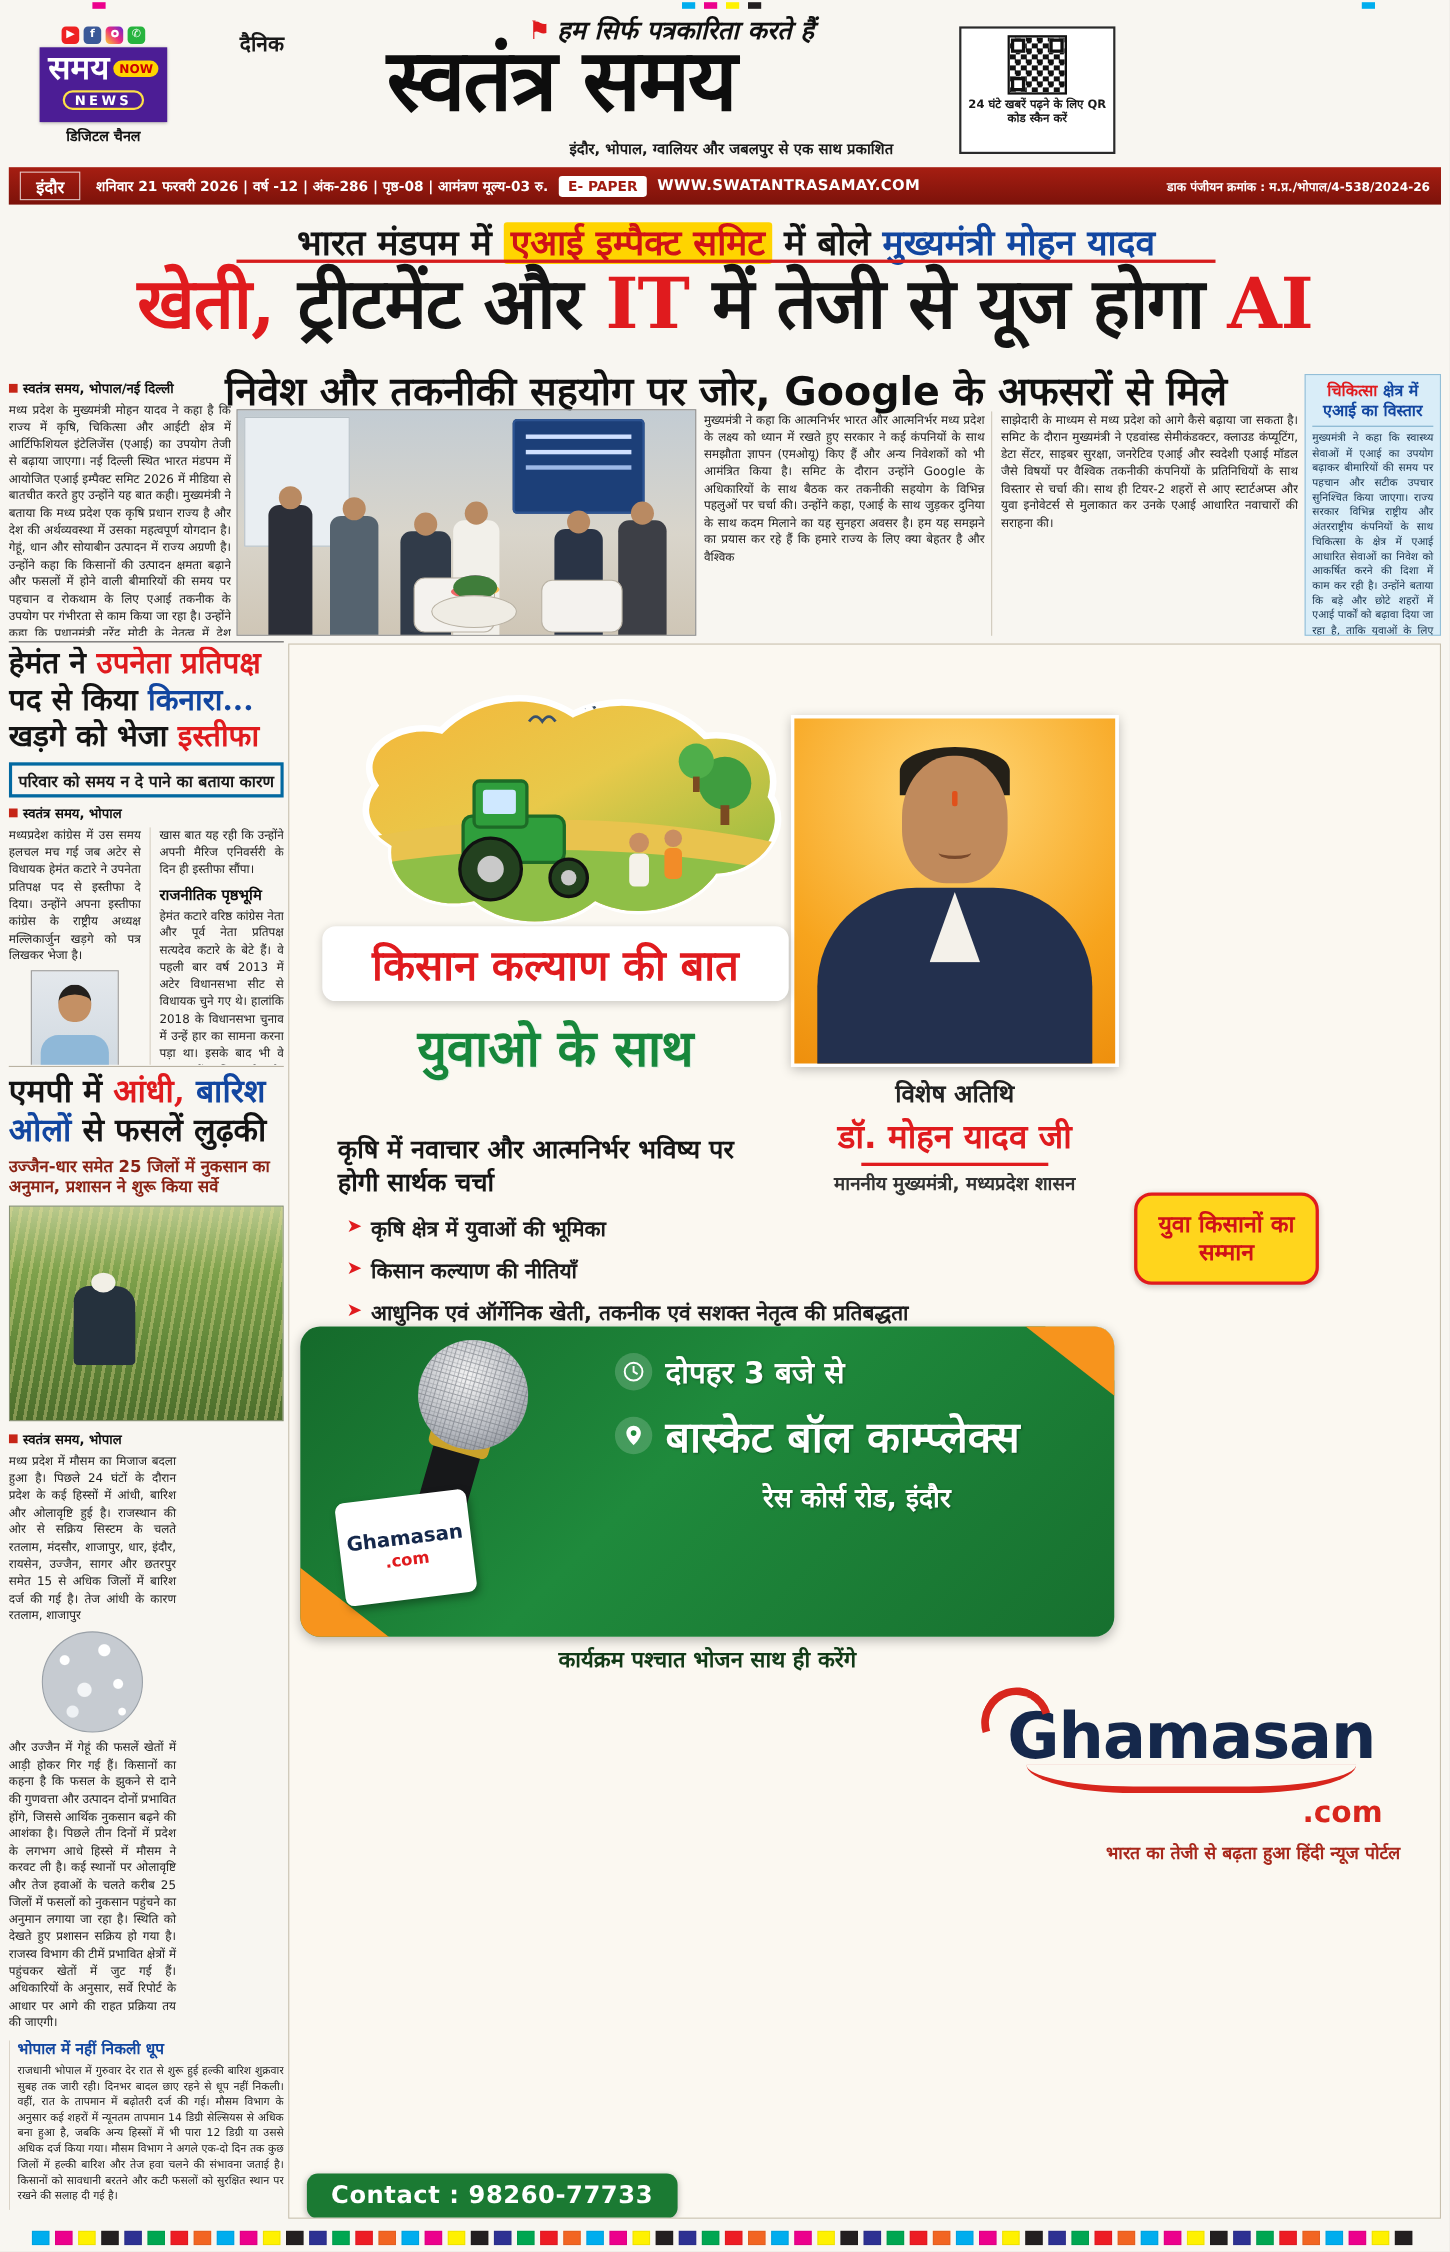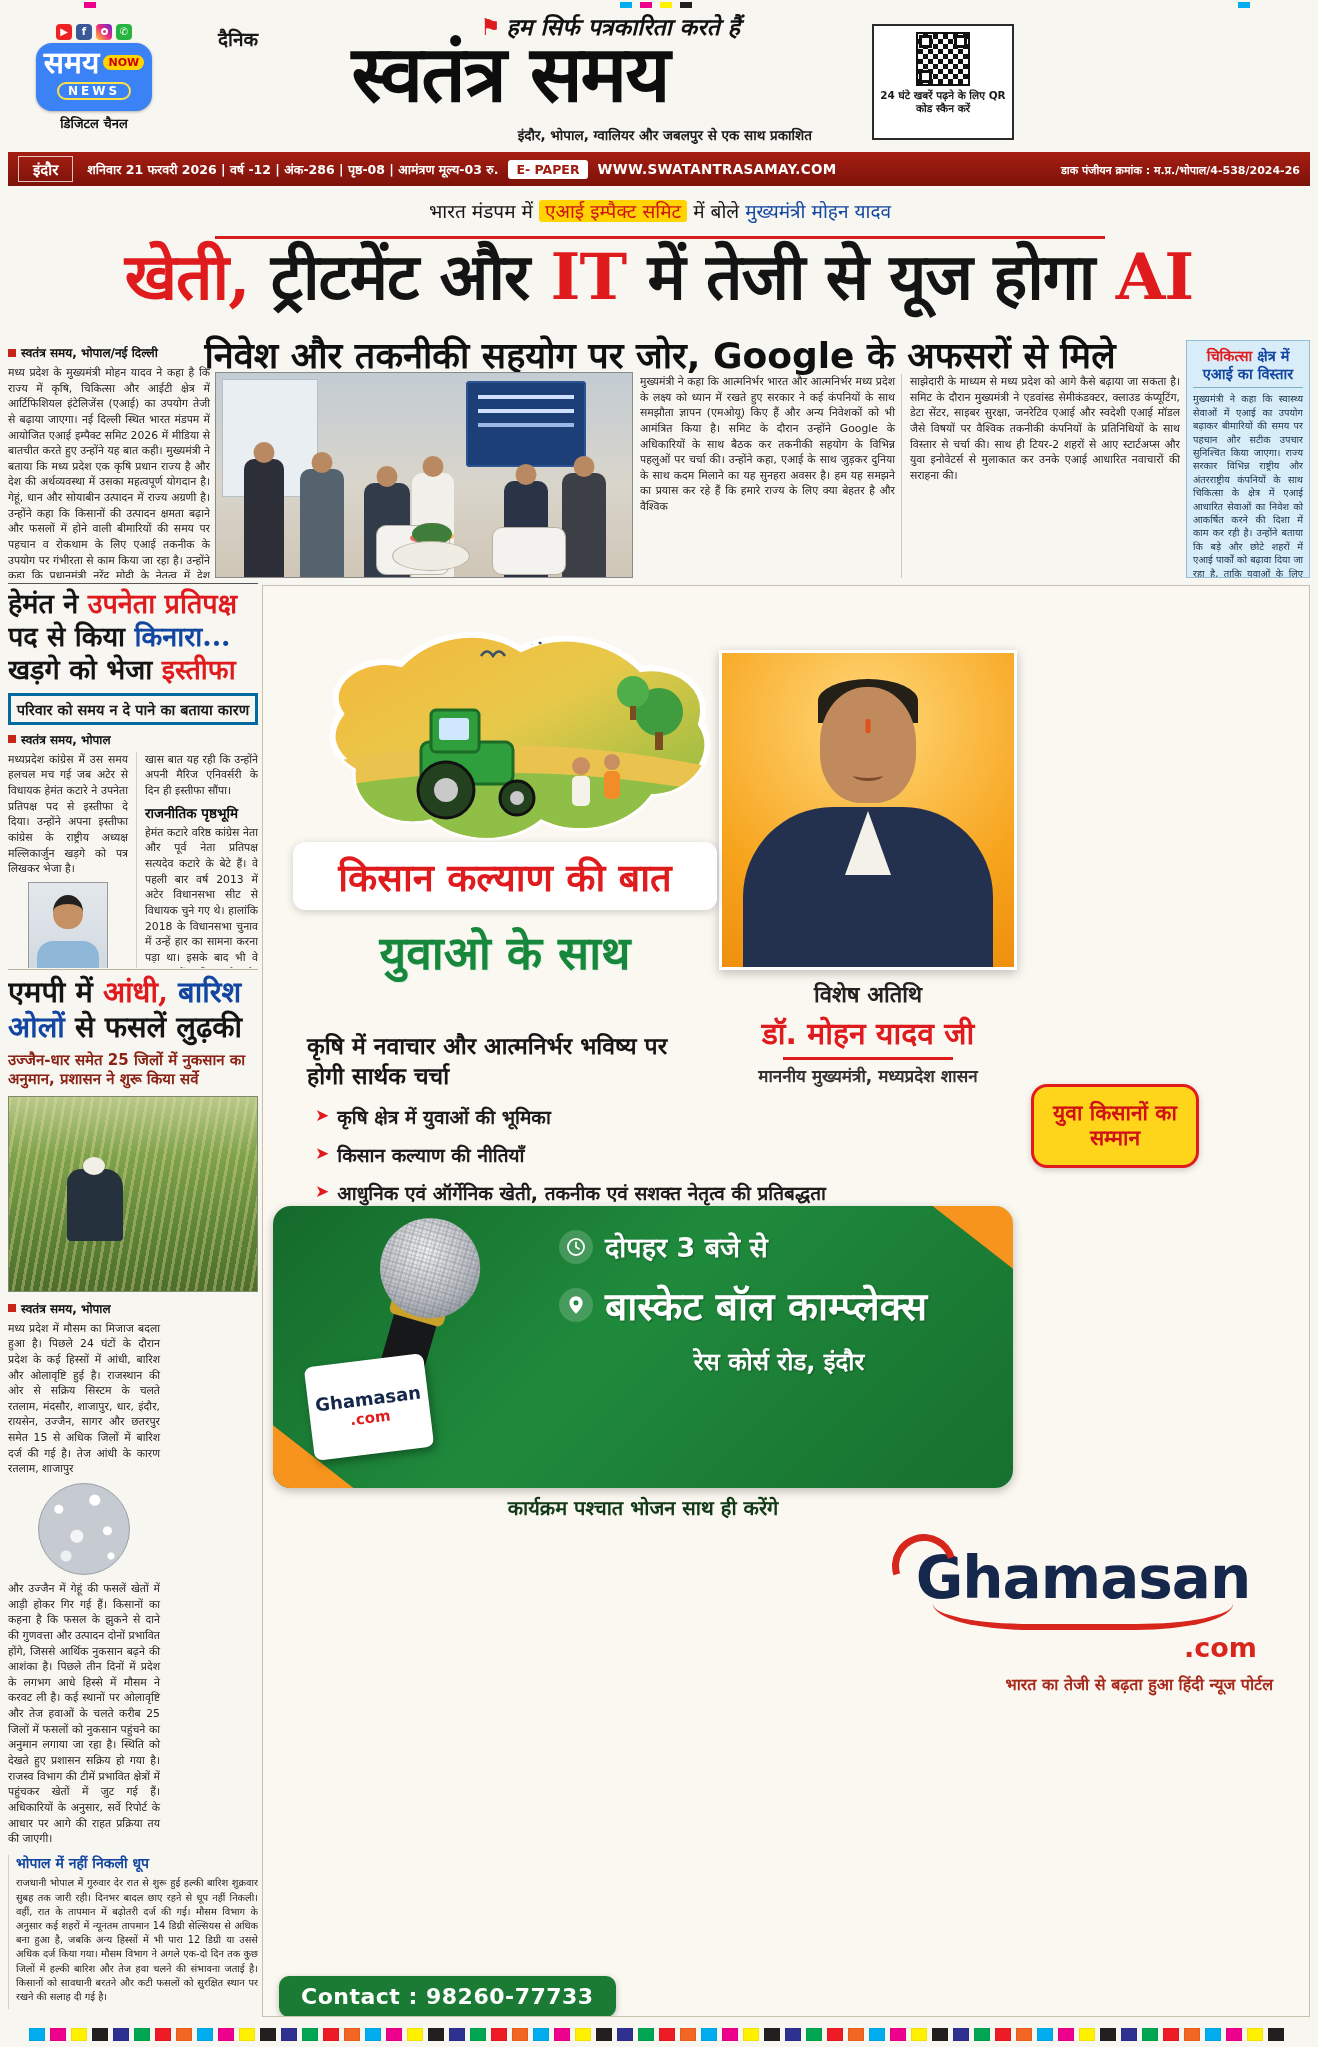--- a/index.html
+++ b/index.html
@@ -16,21 +16,21 @@
 
   
   .channel-logo{left:36px;top:24px;width:116px;text-align:center;}
   .social-row{display:flex;justify-content:center;gap:4px;margin-bottom:3px;}
   .sic{width:16px;height:16px;border-radius:4px;color:#fff;font-size:10px;line-height:16px;display:inline-block;font-weight:bold;}
   .sic.yt{background:#e22;}
   .sic.fb{background:#3b5998;}
   .sic.ig{background:linear-gradient(45deg,#f9ce34,#ee2a7b,#6228d7);}
   .sic.ig i{display:inline-block;width:7px;height:7px;border:2px solid #fff;border-radius:50%;margin-top:3px;}
   .sic.wa{background:#27b43e;}
-  .logo-red{background:#3b82f6;border-radius:16px;padding:4px 20px 5px;box-shadow:0 1px 3px rgba(0,0,0,.3);}
+  .logo-red{background:#4c1d95;border-radius:0;padding:4px 20px 5px;box-shadow:0 1px 3px rgba(0,0,0,.3);}
   .logo-name-row{display:flex;align-items:center;justify-content:center;gap:4px;}
   .logo-name{color:#fff;font-size:30px;font-weight:800;line-height:1.05;}
   .logo-now{background:#ffd400;color:#c00;font-size:11px;font-weight:800;border-radius:9px;padding:1px 5px;}
   .logo-news{margin:3px auto 6px;width:74px;border:2px solid #fde047;border-radius:9px;color:#fff;
              font-size:12px;font-weight:800;letter-spacing:3px;}
   .logo-sub{font-size:13px;font-weight:700;margin-top:3px;color:#111;}
   .daily{left:218px;top:26px;font-size:19px;font-weight:800;}
   .slogan{left:380px;top:10px;width:460px;text-align:center;font-size:23px;font-weight:800;font-style:italic;color:#111;}
   .slogan .flag{color:#e01b1e;font-style:normal;margin-right:6px;}
   .np-title{left:210px;top:34px;width:600px;font-size:78px;font-weight:800;letter-spacing:-2px;
@@ -46,21 +46,21 @@
   
   .infobar{left:8px;top:152px;width:1302px;height:34px;display:flex;align-items:center;
            background:linear-gradient(#a61e12,#7c120a);color:#fff;padding:0 10px;}
   .edition{border:1px solid rgba(255,255,255,.75);padding:2px 14px;font-size:15px;font-weight:800;margin-right:14px;}
   .dateline{font-size:12.5px;font-weight:700;}
   .epaper{background:#fff;color:#a01b10;font-weight:800;font-size:12.5px;padding:2px 8px;border-radius:3px;margin:0 10px;}
   .website{font-size:13.5px;font-weight:800;letter-spacing:.3px;}
   .postal{margin-left:auto;font-size:11px;font-weight:700;}
 
   
-  .kicker{left:110px;top:198px;width:1100px;text-align:center;font-size:19px;font-weight:400;}
+  .kicker{left:110px;top:198px;width:1100px;text-align:center;font-size:32px;font-weight:700;}
   .kicker .hl{background:#ffd400;color:#d01217;padding:0 6px;border-radius:3px;}
   .kicker-rule{left:215px;top:236px;width:890px;height:3px;background:#d61c1c;}
   .headline{left:10px;top:243px;width:1298px;text-align:center;font-size:64px;font-weight:800;
             letter-spacing:-1px;line-height:1.05;font-family:"DejaVu Serif","Liberation Serif",serif;}
   .deck{left:160px;top:330px;width:1000px;text-align:center;font-size:36px;font-weight:800;color:#101010;}
 
   .bodytxt{font-size:10.8px;line-height:1.45;text-align:justify;color:#222;}
   .byline{display:flex;align-items:center;gap:5px;font-size:12px;font-weight:800;color:#111;margin-bottom:4px;}
   .byline .sq{width:8px;height:8px;background:#c62517;display:inline-block;flex:0 0 auto;}
 

